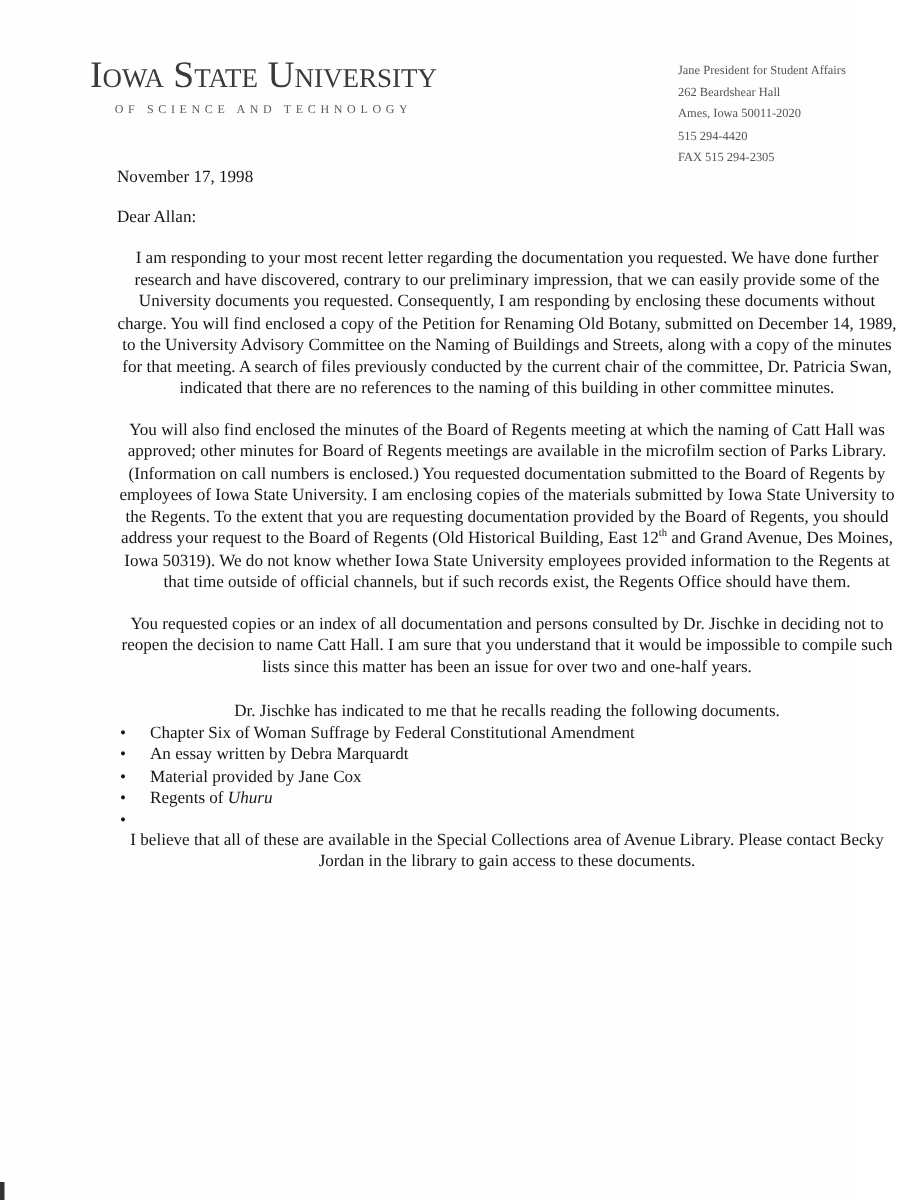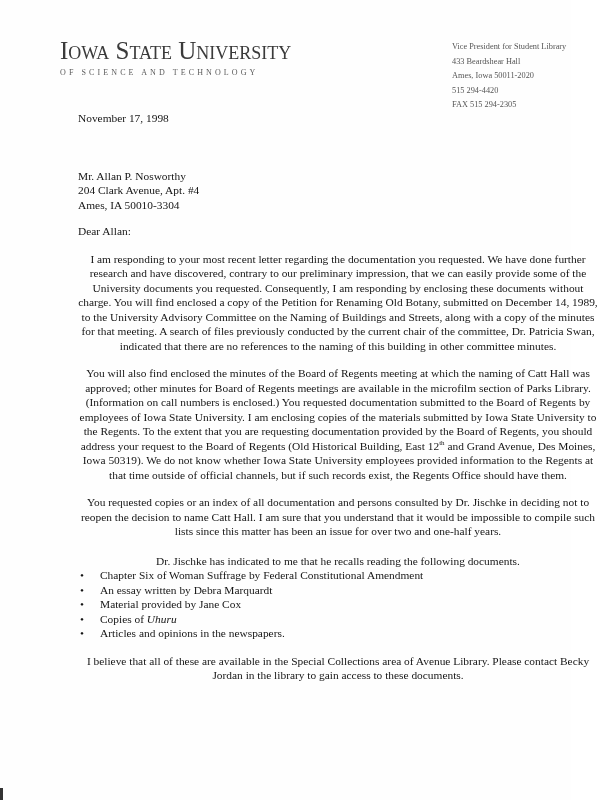--- a/index.html
+++ b/index.html
@@ -44,20 +44,21 @@
       line-height: 28px;
       white-space: nowrap;
     }
     .lh-sub {
       font-family: "Liberation Serif", "DejaVu Serif", serif;
       font-size: 8px;
       letter-spacing: 3.1px;
       color: #5a5a5a;
       margin-top: 3px;
       white-space: nowrap;
+      text-align: center;
     }
     .lh-contact {
       position: absolute;
       left: 452px;
       top: 40px;
       font-family: "Liberation Serif", "DejaVu Serif", serif;
       font-size: 8.3px;
       color: #555555;
       line-height: 14.6px;
     }
@@ -107,50 +108,45 @@
 <body>
 
 <div class="page">
 
   <div class="lh-logo">
     <div class="lh-title">Iowa State University</div>
     <div class="lh-sub">OF SCIENCE AND TECHNOLOGY</div>
   </div>
 
   <div class="lh-contact">
-    <div>Vice President for Student Library</div>
-    <div>433 Beardshear Hall</div>
+    <div>Jane President for Student Affairs</div>
+    <div>262 Beardshear Hall</div>
     <div>Ames, Iowa  50011-2020</div>
     <div>515 294-4420</div>
     <div>FAX 515 294-2305</div>
   </div>
 
   <div class="letter">
     <div class="date">November 17, 1998</div>
 
-    <div class="address">
-      <div>Mr. Allan P. Nosworthy</div>
-      <div>204 Clark Avenue, Apt. #4</div>
-      <div>Ames, IA  50010-3304</div>
-    </div>
 
     <div class="salutation">Dear Allan:</div>
 
     <p class="para p1">I am responding to your most recent letter regarding the documentation you requested.  We have done further research and have discovered, contrary to our preliminary impression, that we can easily provide some of the University documents you requested.  Consequently, I am responding by enclosing these documents without charge.  You will find enclosed a copy of the Petition for Renaming Old Botany, submitted on December 14, 1989, to the University Advisory Committee on the Naming of Buildings and Streets, along with a copy of the minutes for that meeting.  A search of files previously conducted by the current chair of the committee, Dr. Patricia Swan, indicated that there are no references to the naming of this building in other committee minutes.</p>
 
     <p class="para"><span>You will also find enclosed the minutes of the Board of Regents meeting at which the naming of Catt Hall was approved; other minutes for Board of Regents meetings are available in the microfilm section of Parks Library.  (Information on call numbers is enclosed.)  You requested documentation submitted to the Board of Regents by employees of Iowa State University.  I am enclosing copies of the materials submitted by Iowa State University to the Regents.  To the extent that you are requesting documentation provided by the Board of Regents, you should address your request to the Board of Regents (Old Historical Building, East 12</span><sup>th</sup><span> and Grand Avenue, Des Moines, Iowa 50319).  We do not know whether Iowa State University employees provided information to the Regents at that time outside of official channels, but if such records exist, the Regents Office should have them.</span></p>
 
     <p class="para">You requested copies or an index of all documentation and persons consulted by Dr. Jischke in deciding not to reopen the decision to name Catt Hall.  I am sure that you understand that it would be impossible to compile such lists since this matter has been an issue for over two and one-half years.</p>
 
     <div class="intro-line">Dr. Jischke has indicated to me that he recalls reading the following documents.</div>
     <ul class="docs">
       <li><span class="bullet">•</span><span>Chapter Six of Woman Suffrage by Federal Constitutional Amendment</span></li>
       <li><span class="bullet">•</span><span>An essay written by Debra Marquardt</span></li>
       <li><span class="bullet">•</span><span>Material provided by Jane Cox</span></li>
-      <li><span class="bullet">•</span><span>Copies of </span><span class="italic">Uhuru</span></li>
-      <li><span class="bullet">•</span><span>Articles and opinions in the newspapers.</span></li>
+      <li><span class="bullet">•</span><span>Regents of </span><span class="italic">Uhuru</span></li>
+      <li><span class="bullet">•</span></li>
     </ul>
 
     <p class="para closing">I believe that all of these are available in the Special Collections area of Avenue Library.  Please contact Becky Jordan in the library to gain access to these documents.</p>
   </div>
 
   <div class="scan-edge"></div>
 </div>
 
 </body></html>

